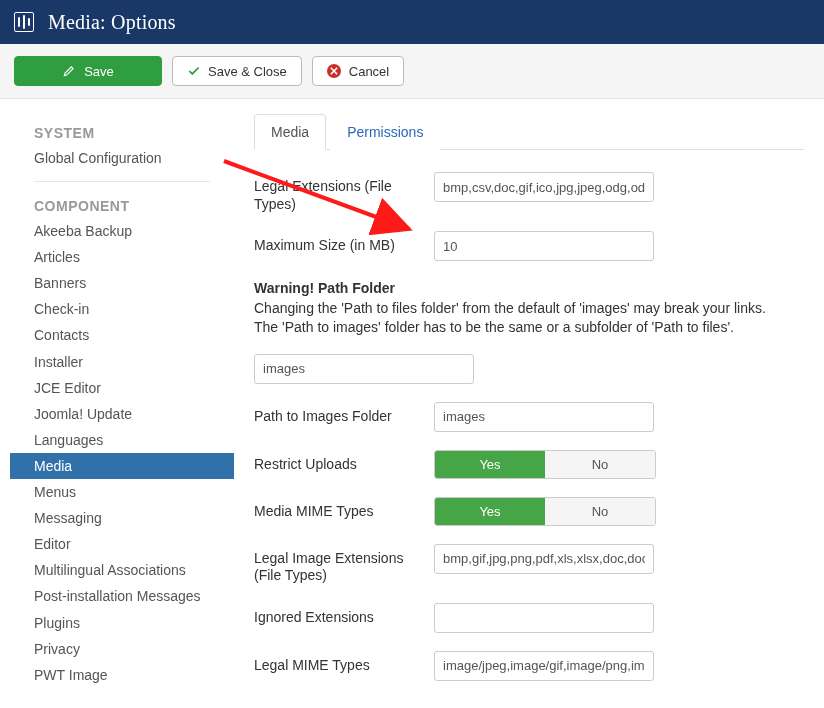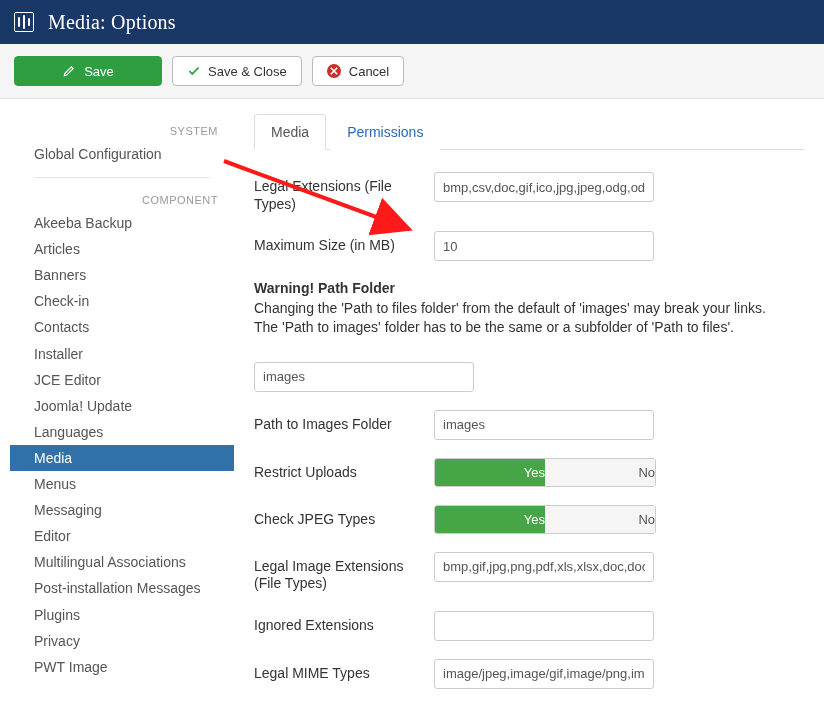--- a/index.html
+++ b/index.html
@@ -94,26 +94,25 @@
   .btn-cancel .cancel-icon svg { stroke:#fff; width:8px; height:8px; }
 
   
   .main { display: flex; }
   .sidebar {
     width: 234px;
     padding: 20px 0 40px 10px;
     flex-shrink: 0;
   }
   .side-heading {
-    font-size: 11px;
-    font-weight: 400;
+    font-size: 14px;
+    font-weight: 700;
     color: var(--light-gray);
     letter-spacing: .5px;
     padding: 6px 16px 4px 24px;
-    text-align: right;
   }
   .side-item {
     padding: 5px 16px 5px 24px;
     color: var(--gray-text);
     font-size: 14px;
     cursor: pointer;
     line-height: 1.15;
   }
   .side-item.active {
     background: var(--active-bg);
@@ -170,37 +169,37 @@
     width: 100%;
     height: 30px;
     border: 1px solid var(--border-gray);
     border-radius: 3px;
     padding: 0 8px;
     font-size: 13px;
     color: #555;
     background: #fff;
   }
   .warn-block {
-    margin: 10px 0 24px 0;
+    margin: 10px 0 16px 0;
     max-width: 520px;
     line-height: 1.4;
   }
   .warn-title { font-weight: 600; color: #333; }
   .warn-text  { color: #333; }
   
   .toggle {
     display: flex;
     width: 222px;
     border: 1px solid var(--border-gray);
     border-radius: 3px;
     overflow: hidden;
   }
   .toggle div {
     flex: 1;
-    text-align: right;
+    text-align: center;
     padding: 6px 0;
     font-size: 13px;
     cursor: pointer;
     background: #f5f5f5;
     color: #555;
   }
   .toggle .on {
     background: var(--toggle-green);
     color: #fff;
   }
@@ -322,21 +321,21 @@
         <label>Restrict Uploads</label>
         <div class="field">
           <div class="toggle">
             <div class="on">Yes</div>
             <div>No</div>
           </div>
         </div>
       </div>
 
       <div class="row">
-        <label>Check JPEG Types</label>
+        <label>Media MIME Types</label>
         <div class="field">
           <div class="toggle">
             <div class="on">Yes</div>
             <div>No</div>
           </div>
         </div>
       </div>
 
       <div class="row">
         <label>Legal Image Extensions (File Types)</label>

